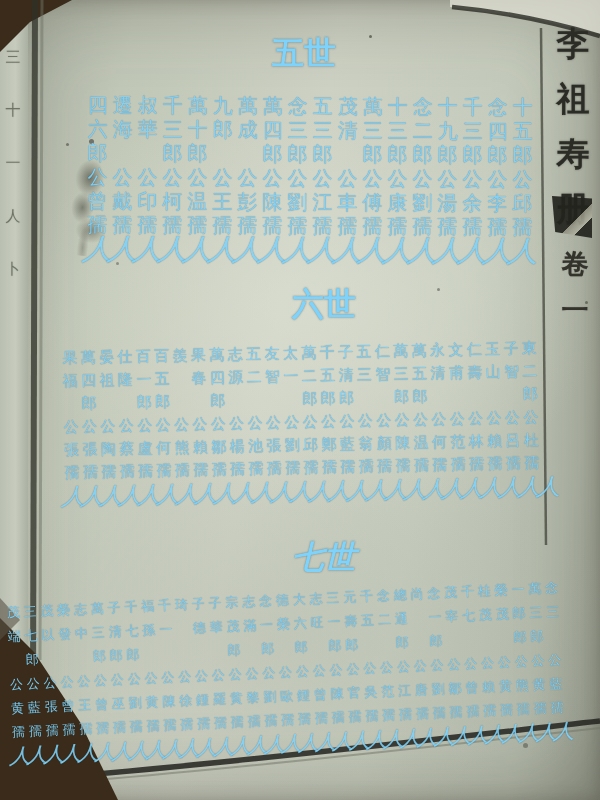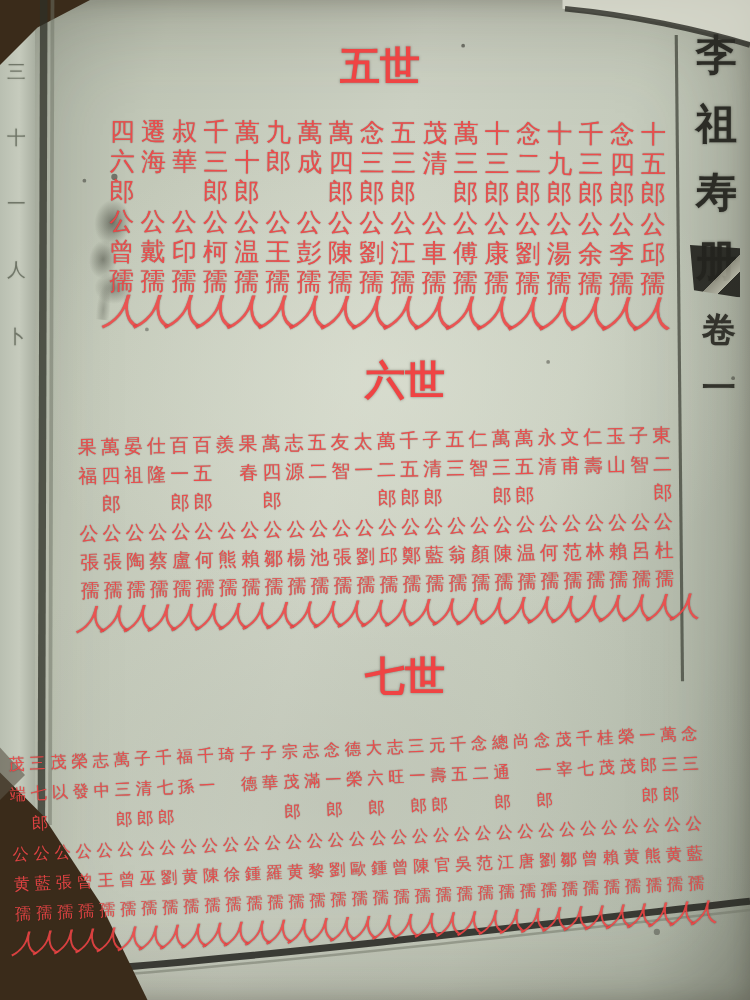--- a/index.html
+++ b/index.html
@@ -31,38 +31,38 @@
     font-size:33px;font-weight:bold;color:#2c2c26;text-shadow:0 0 2px rgba(44,44,38,.55);}
   .spine-title span{margin-bottom:10px;}
   .spine-ornament{position:absolute;left:552px;top:196px;width:40px;height:42px;
     background:linear-gradient(135deg,#23231e 0%,#23231e 58%,#8d8c7d 58%,#b0b0a0 75%,#23231e 75%);
     clip-path:polygon(0 0,100% 6%,100% 100%,8% 86%);opacity:.92;}
   .volume{position:absolute;left:558px;top:246px;width:34px;
     font-size:27px;font-weight:bold;color:#33332c;text-shadow:0 0 1px rgba(50,50,44,.5);}
   .volume span{margin-bottom:10px;}
 
   
-  .section{position:absolute;inset:0;color:#ef4444;border-radius:25px;}
+  .section{position:absolute;inset:0;color:#7dd3fc;border-radius:25px;}
   .sec-title{position:absolute;font-size:32px;font-weight:bold;
     text-shadow:0 0 2px rgba(52,52,46,.55);}
   .sec-title span{margin-bottom:3px;}
   .grid{position:absolute;}
   .row{display:flex;align-items:center;}
   .cell{flex:1 1 0;text-align:center;line-height:1;white-space:nowrap;
     text-shadow:0 0 1px rgba(52,52,46,.6);opacity:.93;}
 
   .sec0 .sec-title{left:272px;top:32px;}
   .sec0 .grid{left:85px;top:94px;width:450px;transform:rotate(.3deg);}
   .sec0 .row{height:24px;} .sec0 .cell{font-size:20px;}
 
   .sec1 .sec-title{left:292px;top:283px;}
   .sec1 .grid{left:62px;top:342px;width:478px;transform:rotate(-1.2deg);}
   .sec1 .row{height:23px;} .sec1 .cell{font-size:15px;}
 
-  .sec2 .sec-title{left:292px;top:520px;}
+  .sec2 .sec-title{left:292px;top:536px;font-style:italic;}
   .sec2 .grid{left:8px;top:600px;width:556px;transform:rotate(-2.6deg);transform-origin:0 50%;}
   .sec2 .row{height:24px;} .sec2 .cell{font-size:13px;}
 
   
   .row6 .cell{font-style:italic;transform:scale(1.3,1.2);opacity:.88;}
   .sec0 .row6 .cell{font-size:24px;} .sec1 .row6 .cell{font-size:19px;} .sec2 .row6 .cell{font-size:17px;}
 
   
   .smudge{position:absolute;left:60px;top:156px;width:54px;height:100px;transform:rotate(6deg);
     background:

